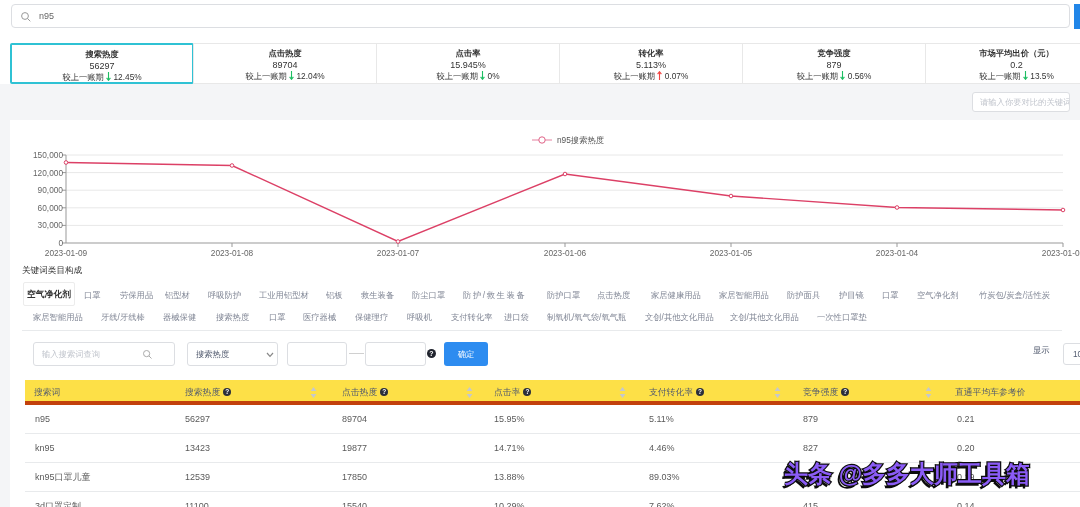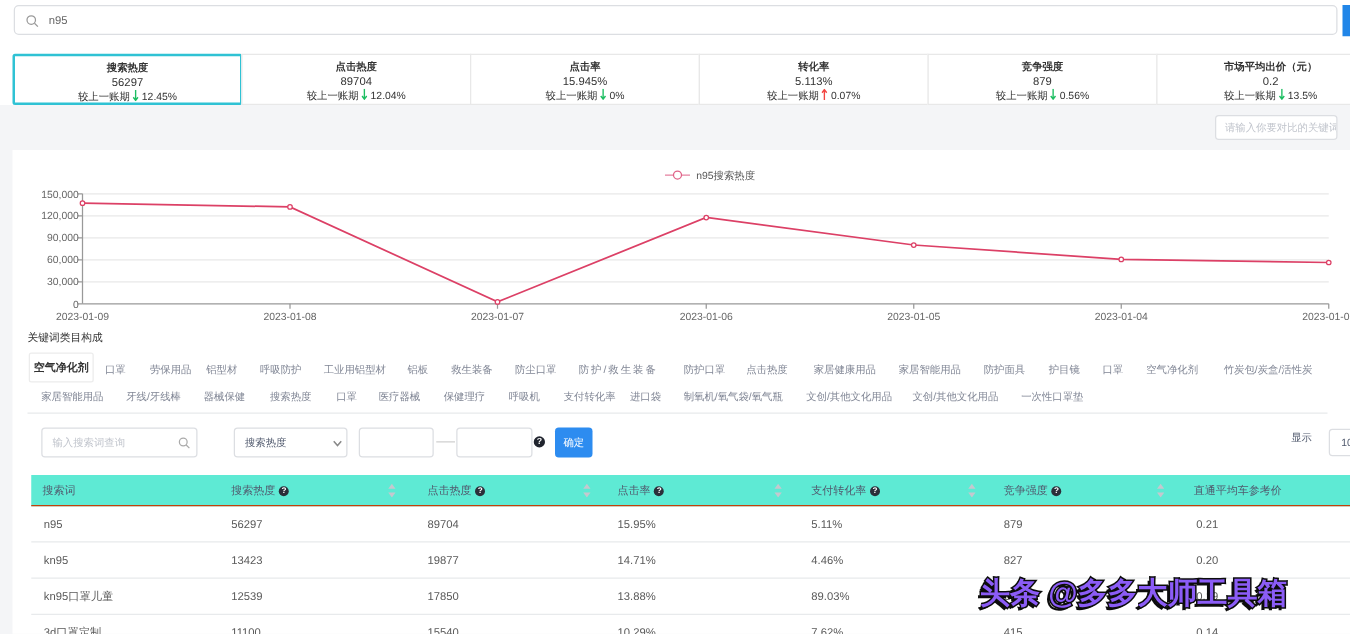--- a/index.html
+++ b/index.html
@@ -35,29 +35,29 @@
 
 .finput { position:absolute; top:342px; height:24px; background:#fff;
   border:1px solid #dcdee2; border-radius:3px; font-size:8.3px; color:#c0c4cc;
   line-height:22px; padding-left:8px; }
 #fsel { position:absolute; left:187px; top:342px; width:91px; height:24px; background:#fff;
   border:1px solid #dcdee2; border-radius:3px; font-size:8.3px; color:#515a6e;
   line-height:22px; padding-left:8px; }
 #dash { position:absolute; left:349px; top:353px; width:15px; height:1px; background:#d0d0d0; }
 #qmark { position:absolute; left:427px; top:349px; width:9px; height:9px; border-radius:50%;
   background:#20242e; color:#fff; font-size:7px; font-weight:bold; text-align:center; line-height:9px; }
-#okbtn { position:absolute; left:444px; top:342px; width:30px; height:24px; background:#2d8cf0;
+#okbtn { position:absolute; left:444px; top:342px; width:44px; height:24px; background:#2d8cf0;
   border-radius:3px; color:#fff; font-size:8.3px; text-align:center; line-height:24px; }
 #shower { position:absolute; left:1033px; top:338px; font-size:8.3px; color:#515a6e; line-height:24px; }
 #pagesize { position:absolute; left:1063px; top:343px; width:40px; height:22px; background:#fff;
   border:1px solid #dcdee2; border-radius:3px; font-size:8.3px; color:#515a6e;
   line-height:20px; padding-left:9px; }
 
-#thead { position:absolute; left:25px; top:380px; width:1055px; height:25px; background:#5eead4;
-  border-bottom:1px solid #c2410c; }
+#thead { position:absolute; left:25px; top:380px; width:1055px; height:25px; background:#fde047;
+  border-bottom:4px solid #c2410c; }
 .hcell { position:absolute; top:0; font-size:8.8px; color:#515a6e; line-height:25px; white-space:nowrap; }
 .trow { position:absolute; left:25px; width:1055px; height:29px; border-bottom:1px solid #e8eaec; }
 .tcell { position:absolute; top:0; font-size:9px; color:#5a5a5a; line-height:29px; white-space:nowrap; }
 .qicon { display:inline-block; width:8px; height:8px; border-radius:50%; background:#2b2f3a;
   color:#fff; font-size:6.5px; font-weight:bold; text-align:center; line-height:8px;
   vertical-align:1px; margin-left:3px; }
 .sort { position:absolute; top:7px; width:7px; height:11px; }
 
 #wm { position:absolute; left:784px; top:458px; font-size:24px; font-weight:bold;
   white-space:nowrap; color:#8b5cf6;
@@ -214,21 +214,21 @@
 <span class="tag r2" style="left:355px">保健理疗</span>
 <span class="tag r2" style="left:407px">呼吸机</span>
 <span class="tag r2" style="left:451px">支付转化率</span>
 <span class="tag r2" style="left:504px">进口袋</span>
 <span class="tag r2" style="left:547px">制氧机/氧气袋/氧气瓶</span>
 <span class="tag r2" style="left:645px">文创/其他文化用品</span>
 <span class="tag r2" style="left:730px">文创/其他文化用品</span>
 <span class="tag r2" style="left:817px">一次性口罩垫</span>
 <div id="tagline"></div>
 
-<div class="finput" style="left:33px;width:125px;">输入搜索词查询
+<div class="finput" style="left:33px;width:142px;">输入搜索词查询
   <svg class="abs" style="left:108px;top:6px" width="11" height="11" viewBox="0 0 11 11">
     <circle cx="4.6" cy="4.6" r="3.1" fill="none" stroke="#aaa" stroke-width="1"></circle>
     <line x1="7" y1="7" x2="9.5" y2="9.5" stroke="#aaa" stroke-width="1"></line>
   </svg>
 </div>
 <div id="fsel">搜索热度
   <svg class="abs" style="left:78px;top:9px" width="8" height="6" viewBox="0 0 8 6">
     <polyline points="1,1 4,4.4 7,1" fill="none" stroke="#888" stroke-width="1.2"></polyline>
   </svg>
 </div>

